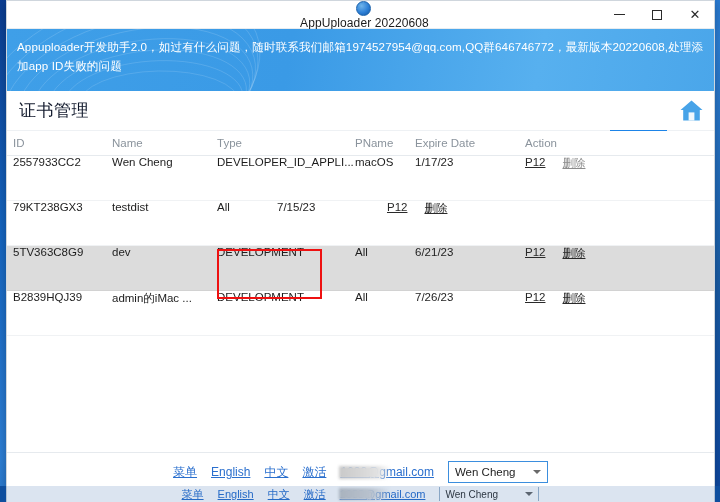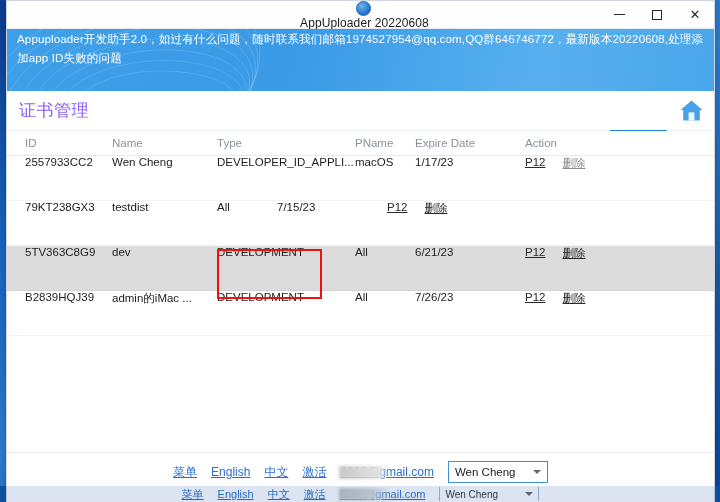--- a/index.html
+++ b/index.html
@@ -83,39 +83,39 @@
   }
   #banner-swirl {
     position: absolute;
     left: -40px; top: -80px;
     width: 430px; height: 250px;
     pointer-events: none;
     opacity: 0.55;
   }
   #banner-text {
     position: relative;
-    padding: 0 9px 0 10px;
+    padding: 8px 9px 0 10px;
     color: #ffffff;
     font-size: 11.6px;
     line-height: 19px;
     letter-spacing: 0.1px;
   }
 
   
   #page-header {
     position: relative;
     height: 39px;
     background: #ffffff;
     border-bottom: 1px solid #eef1f4;
   }
   #page-title {
     position: absolute;
     left: 12px; top: 8px;
     font-size: 17px;
-    color: #8b5cf6;
+    color: #0f172a;
     letter-spacing: 0.5px;
   }
   #add-button {
     position: absolute;
     right: 47px; top: 3px;
     width: 57px; height: 31px;
     background: #1d84e8;
     color: #ffffff;
     font-size: 14px;
     display: flex; align-items: center; justify-content: center;
@@ -149,21 +149,21 @@
   .trow {
     display: flex;
     height: 44px;
     align-items: flex-start;
     font-size: 11.5px;
     color: #1d1d1d;
     border-bottom: 1px solid #f0f2f4;
   }
   .trow.selected { background: #dcdcdc; border-bottom-color: #d2d2d2; }
 
-  .c-id    { width: 105px; padding-left: 18px; box-sizing: border-box; }
+  .c-id    { width: 105px; padding-left: 6px; box-sizing: border-box; }
   .c-name  { width: 105px; }
   .c-type  { width: 138px; }
   .c-pname { width: 60px; }
   .c-exp   { width: 110px; }
   .c-act   { width: 170px; display: flex; gap: 17px; }
 
   .link-action {
     color: #2a2a2a;
     text-decoration: underline;
     cursor: pointer;

